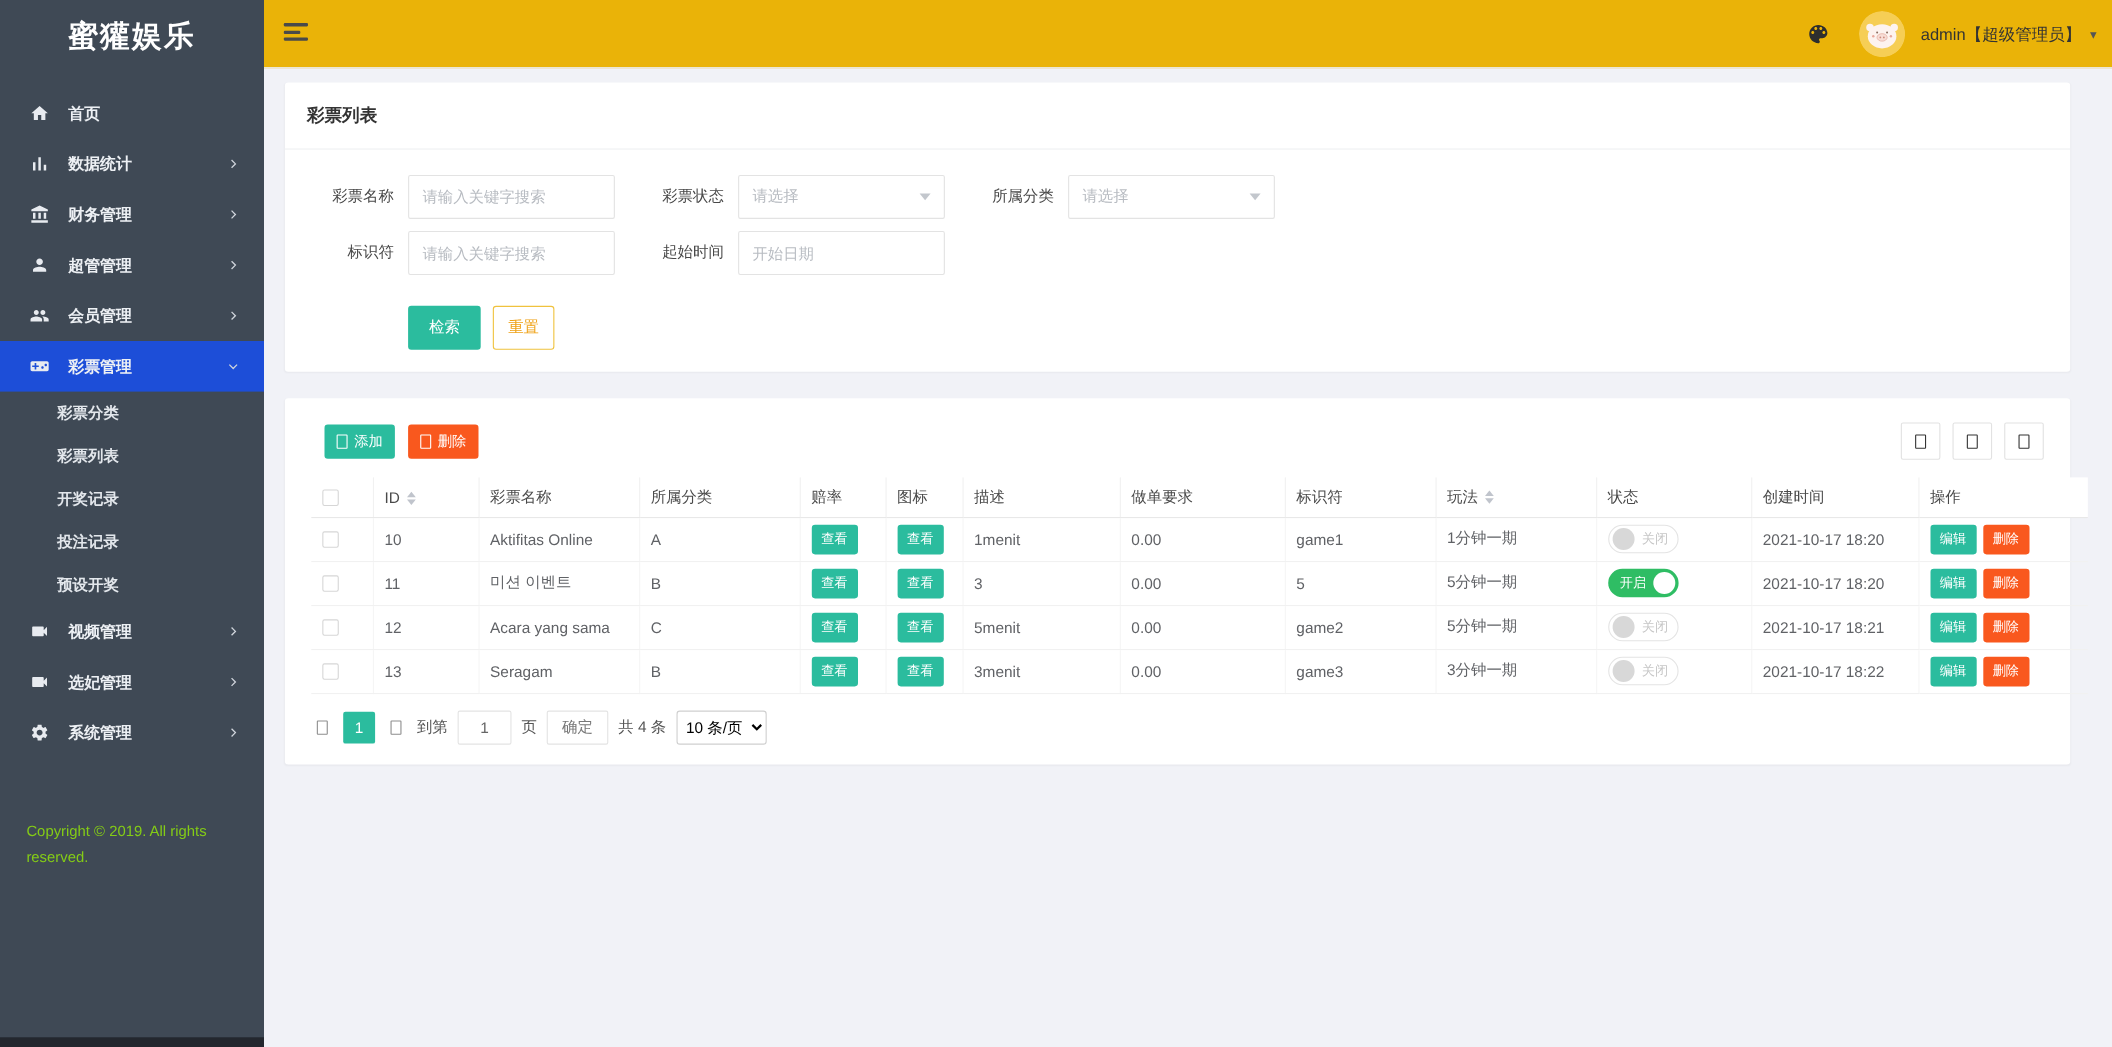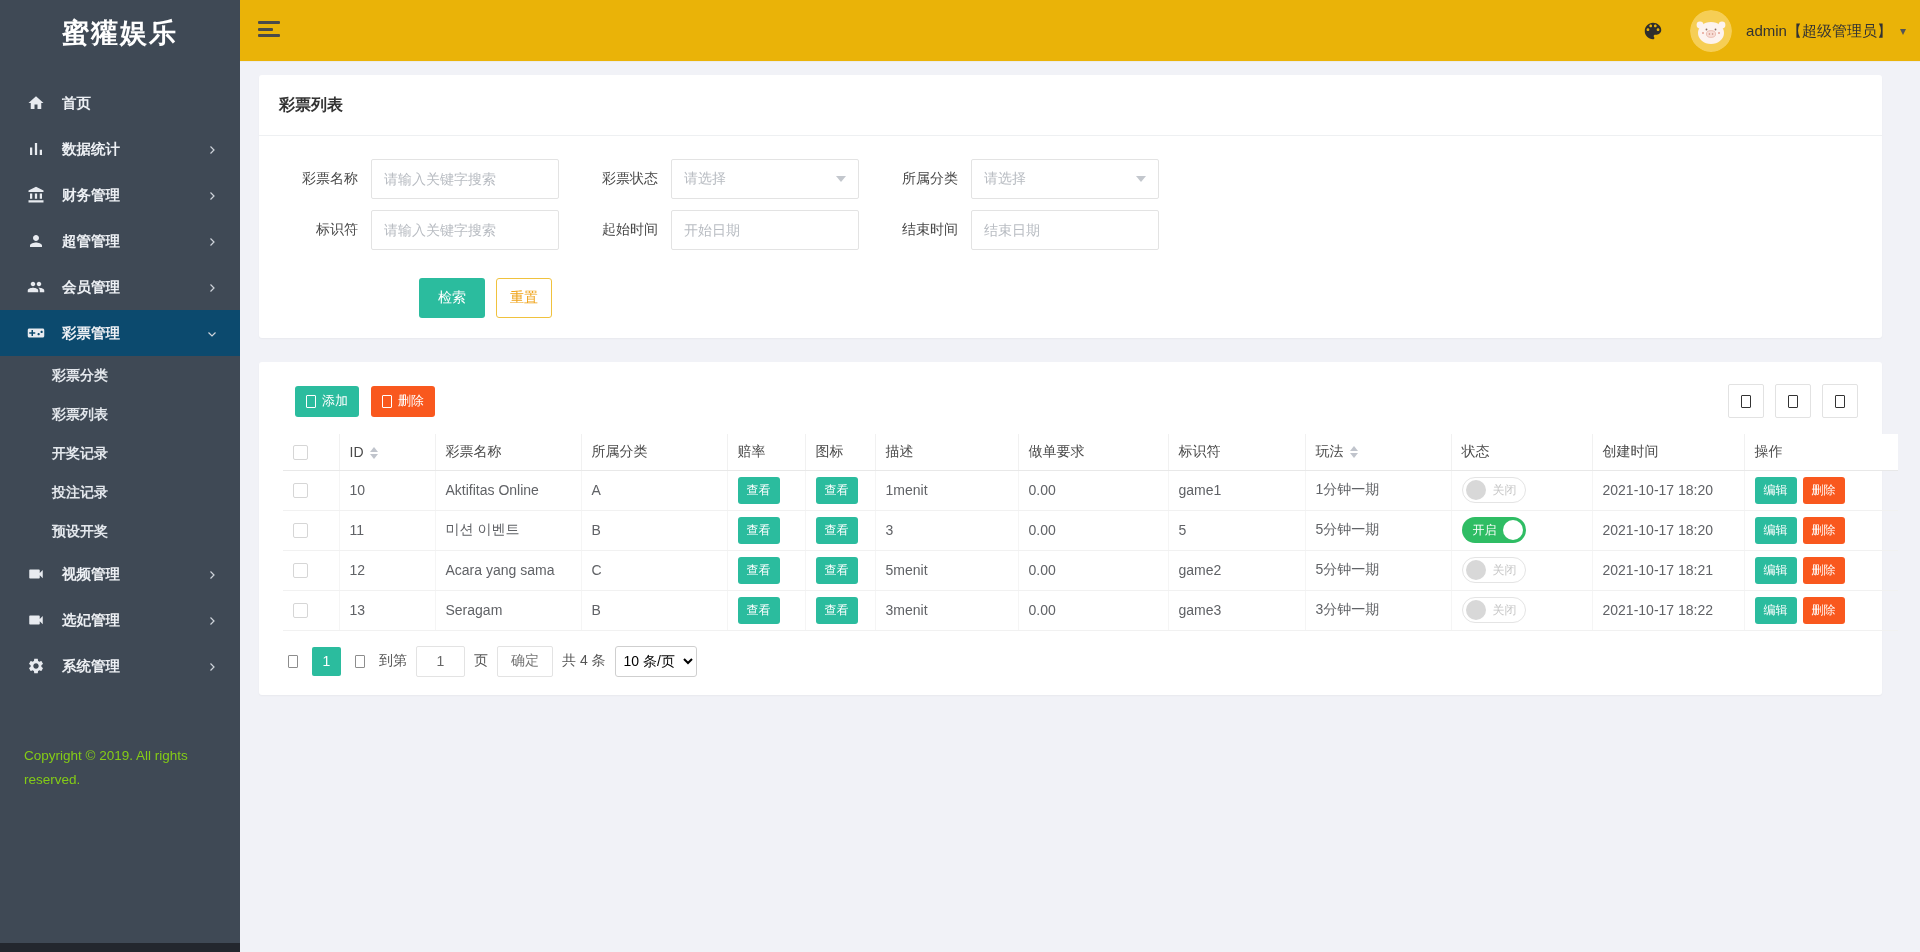--- a/index.html
+++ b/index.html
@@ -15,21 +15,21 @@
   .nav { margin-top:14px;font-weight:bold; }
   .nav-item { height:46px; display:flex; align-items:center; padding:0 22px 0 26px;
     cursor:pointer; font-size:14.5px; color:#edf0f4; }
   .nav-item .nicon { width:20px; height:18px; margin-right:16px; flex:0 0 20px;
     display:flex; align-items:center; justify-content:center; color:#e8ebf0; }
   .nav-item .nicon svg { width:18px; height:18px; fill:currentColor; }
   .nav-item .nlabel { flex:1; }
   .nav-item .chev { width:12px; height:12px; color:#cfd4db; }
   .nav-item .chev svg { width:12px; height:12px; stroke:currentColor; fill:none;
     stroke-width:2.4; }
-  .nav-item.active { background:#0c4a6e; }
+  .nav-item.active { background:#1d4ed8; }
   .submenu { }
   .sub-item { height:39px; display:flex; align-items:center; padding-left:52px;
     font-size:14px; color:#e3e7ec; cursor:pointer; }
   .copyright { position:absolute; left:24px; top:744px; width:180px;
     font-size:13.5px; color:#84cc16; line-height:24px; }
   .side-bottom-strip { position:absolute; left:0; bottom:0; width:240px; height:9px;
     background:#23272e; }
 
   
   .topbar { position:absolute; left:240px; top:0; width:1680px; height:62px;
@@ -68,21 +68,21 @@
   .control { width:188px; height:40px; border:1px solid #e3e3e3; border-radius:2px;
     background:#fff; font-size:14px; color:#333; padding:0 12px;
     font-family:"Liberation Sans","DejaVu Sans",sans-serif; }
   input.control::placeholder { color:#b8bcc2; }
   .select-box { display:flex; align-items:center; justify-content:space-between;
     cursor:pointer; color:#b8bcc2; }
   .select-box .caret { width:0; height:0; border-left:5px solid transparent;
     border-right:5px solid transparent; border-top:6px solid #c3c7cd; }
   .btn-row { margin-top:28px; display:flex; padding-left:112px; }
   .btn { height:40px; border:none; border-radius:3px; font-size:14px; cursor:pointer;
-    font-family:"Liberation Sans","DejaVu Sans",sans-serif;margin-left:48px; }
+    font-family:"Liberation Sans","DejaVu Sans",sans-serif; }
   .btn-search { width:66px; background:#2bbc9e; color:#fff; }
   .btn-reset { width:56px; background:#fff; border:1px solid #f0c23e; color:#efa217;
     margin-left:11px; }
 
   
   .card-table { width:1623px; margin-top:24px; padding:22px 24px 18px 24px; }
   .table-toolbar { display:flex; align-items:center; }
   .btn-sm { height:31px; padding:0 11px; border-radius:3px; border:none; color:#fff;
     font-size:13px; cursor:pointer; display:inline-flex; align-items:center; gap:6px;
     margin-left:12px; font-family:"Liberation Sans","DejaVu Sans",sans-serif; }
@@ -328,24 +328,20 @@
         </div>
       </div>
       <div class="form-row" style="margin-top:11px;">
         <div class="fgroup">
           <label>标识符</label>
           <input class="control" placeholder="请输入关键字搜索" style="">
         </div>
         <div class="fgroup">
           <label>起始时间</label>
           <input class="control" placeholder="开始日期" style="">
-        </div>
-        <div class="fgroup">
-          <label>结束时间</label>
-          <input class="control" placeholder="结束日期" style="">
         </div>
       </div>
       <div class="btn-row">
         <button class="btn btn-search">检索</button>
         <button class="btn btn-reset">重置</button>
       </div>
     </div>
   </div>
 
   <div class="card card-table">

